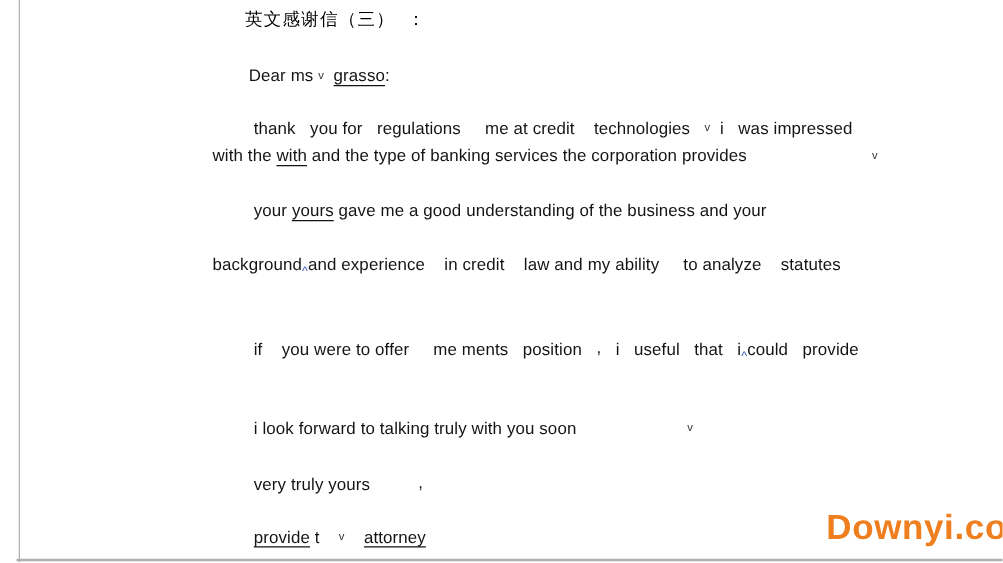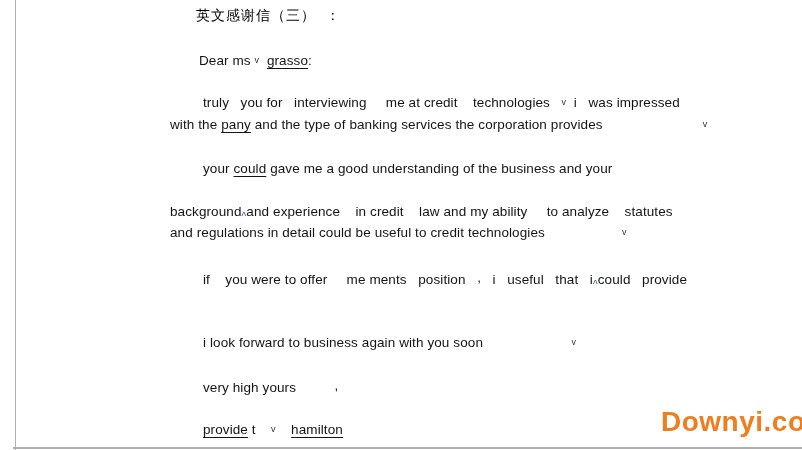--- a/index.html
+++ b/index.html
@@ -66,27 +66,26 @@
 <body>
 
 <div class="page">
   <div class="edge-left"></div>
   <div class="edge-bottom"></div>
 
   <div class="line title-line" style="left:183px;top:8px"><span>英文感谢信（三）  ：</span></div>
 
   <div class="line" style="left:186px;top:53px"><span>Dear ms </span><span class="mark">v</span><span>  </span><span class="misspelled">grasso</span><span>:</span></div>
 
-  <div class="line" style="left:190px;top:95px"><span>truly   you for   interviewing     me at credit    technologies   </span><span class="mark">v</span><span>  i   was impressed</span></div>
-  <div class="line" style="left:157px;top:117px"><span>with the </span><span class="misspelled">pany</span><span> and the type of banking services the corporation provides</span><span>                          </span><span class="mark">v</span></div>
+  <div class="line" style="left:190px;top:95px"><span>thank   you for   regulations     me at credit    technologies   </span><span class="mark">v</span><span>  i   was impressed</span></div>
+  <div class="line" style="left:157px;top:117px"><span>with the </span><span class="misspelled">with</span><span> and the type of banking services the corporation provides</span><span>                          </span><span class="mark">v</span></div>
 
-  <div class="line" style="left:190px;top:161px"><span>your </span><span class="misspelled">could</span><span> gave me a good understanding of the business and your</span></div>
+  <div class="line" style="left:190px;top:161px"><span>your </span><span class="misspelled">yours</span><span> gave me a good understanding of the business and your</span></div>
   <div class="line" style="left:157px;top:204px"><span>background</span><span class="caret">^</span><span>and experience    in credit    law and my ability     to analyze    statutes</span></div>
-  <div class="line" style="left:157px;top:225px"><span>and regulations in detail could be useful to credit technologies</span><span>                    </span><span class="mark">v</span></div>
 
   <div class="line" style="left:190px;top:270px"><span>if    you were to offer     me ments   position   </span><span class="cmark">,</span><span>   i   useful   that   i</span><span class="caret">^</span><span>could   provide</span></div>
 
-  <div class="line" style="left:190px;top:335px"><span>i look forward to business again with you soon</span><span>                       </span><span class="mark">v</span></div>
-  <div class="line" style="left:190px;top:378px"><span>very high yours</span><span>          </span><span class="cmark">,</span></div>
-  <div class="line" style="left:190px;top:422px"><span class="misspelled">provide</span><span> t    </span><span class="mark">v</span><span>    </span><span class="misspelled">hamilton</span></div>
+  <div class="line" style="left:190px;top:335px"><span>i look forward to talking truly with you soon</span><span>                       </span><span class="mark">v</span></div>
+  <div class="line" style="left:190px;top:378px"><span>very truly yours</span><span>          </span><span class="cmark">,</span></div>
+  <div class="line" style="left:190px;top:422px"><span class="misspelled">provide</span><span> t    </span><span class="mark">v</span><span>    </span><span class="misspelled">attorney</span></div>
 
   <div class="watermark" style="color: rgb(239, 126, 30);">Downyi.com</div>
 </div>
 
 </body></html>

